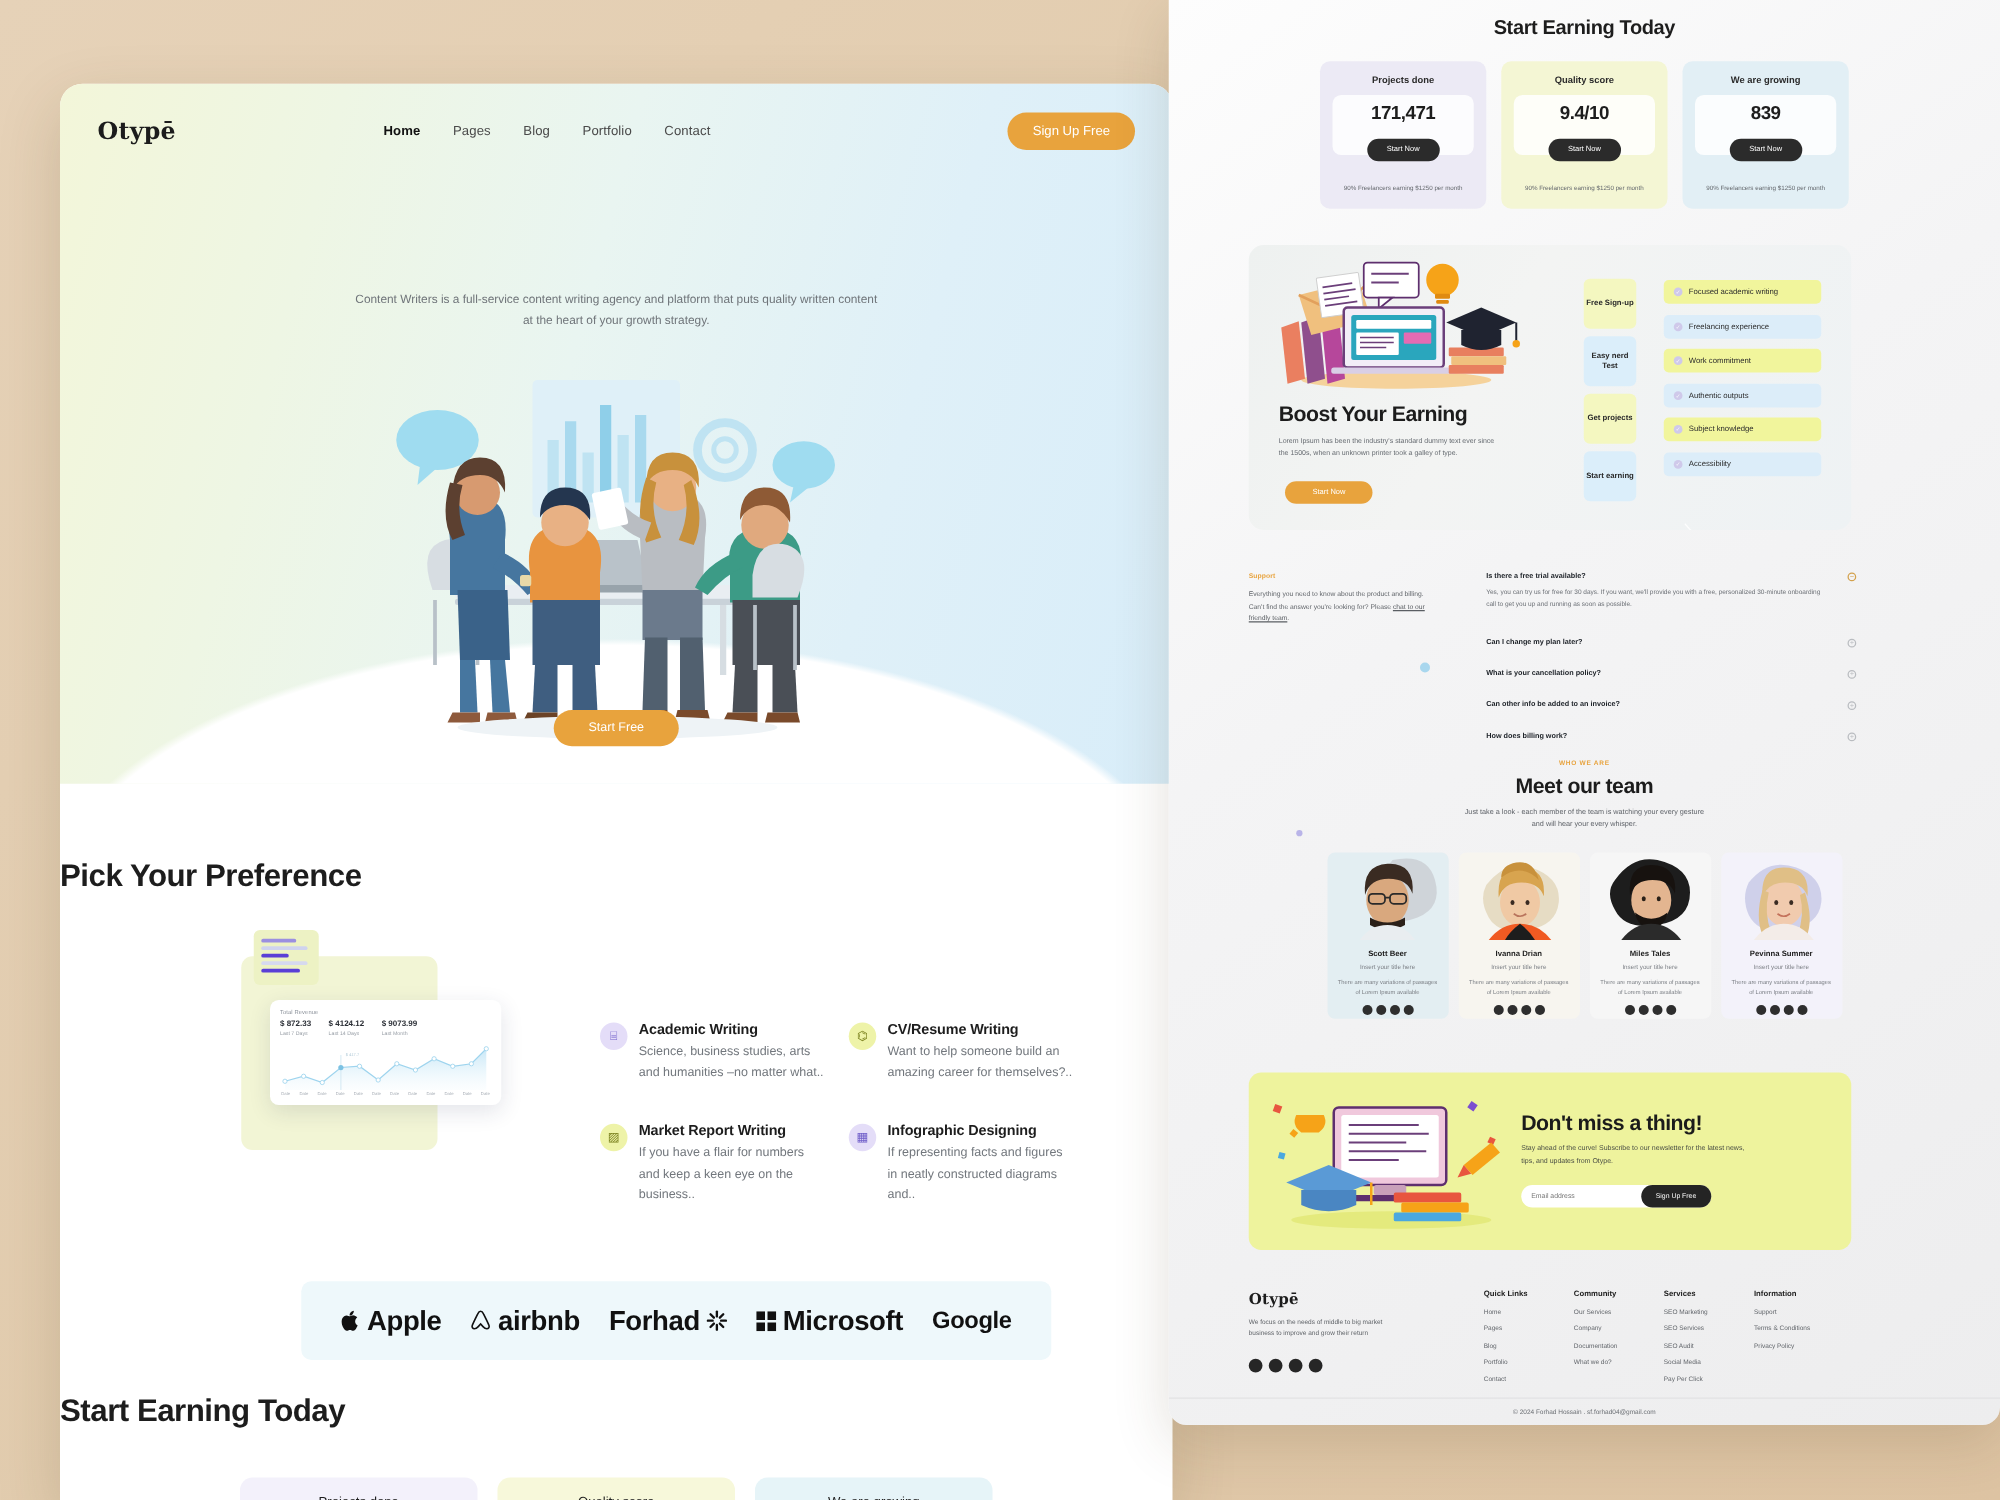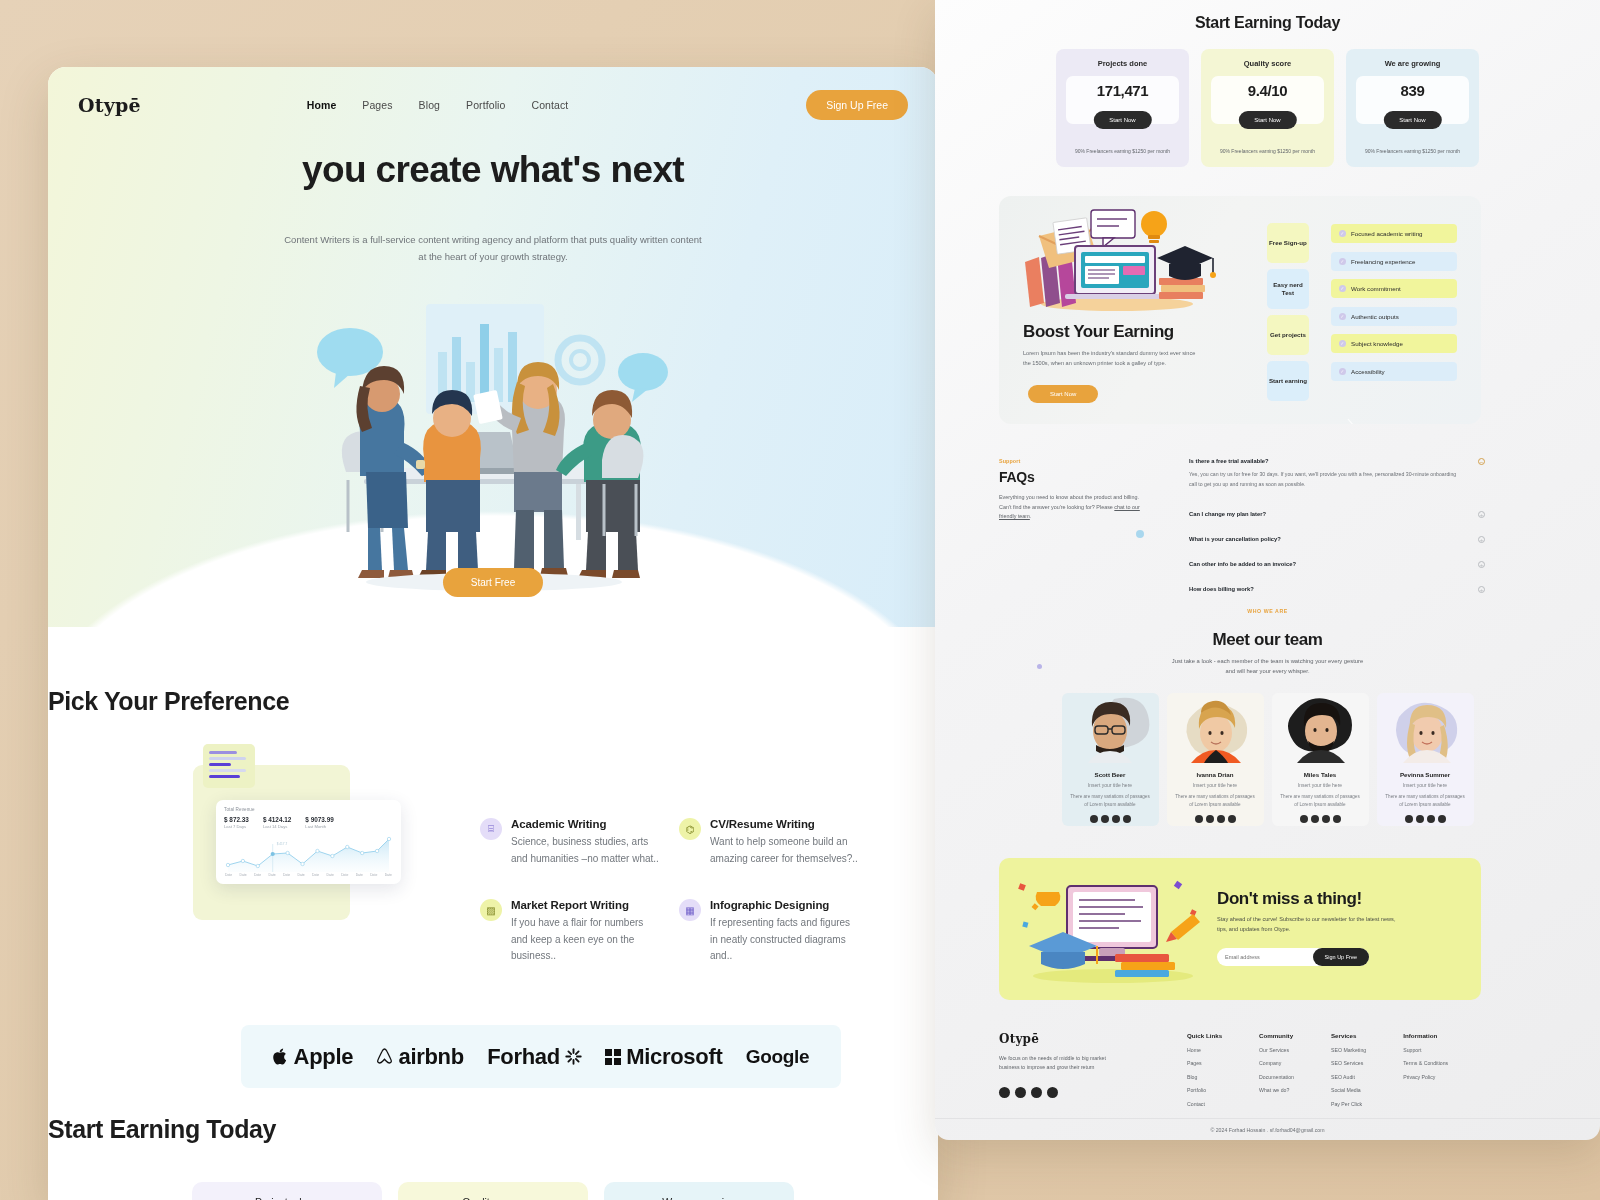--- a/index.html
+++ b/index.html
@@ -232,21 +232,21 @@
   .faq-plus {
     position: absolute; right: 0; top: 0; width: 7px; height: 7px;
     border-radius: 50%; border: .6px solid #d3a14d; color: #d3a14d;
     font-size: 6px; line-height: 6px; text-align: center;
   }
   .faq-plus.grey { border-color: #b9bcc0; color: #b9bcc0; }
 
   
   .team { position: absolute; left: 0; top: 608px; width: 665px; text-align: center; }
   .team-tag { font-size: 5.2px; color: #e8a33d; font-weight: 700; letter-spacing: .6px; }
-  .team h3 { font-size: 17px; font-weight: 700; color: #1c1c1c; margin-top: 16px; letter-spacing: -.4px; text-align: center; }
+  .team h3 { font-size: 17px; font-weight: 700; color: #1c1c1c; margin-top: 5px; letter-spacing: -.4px; text-align: center; }
   .team-sub { font-size: 5.8px; color: #60646a; line-height: 1.75; margin-top: 6px; }
   .team-dot {
     position: absolute; left: 102px; top: 56px; width: 5px; height: 5px;
     border-radius: 50%; background: #b9b4e8;
   }
   .team-cards { display: flex; gap: 8px; justify-content: center; margin-top: 17px; }
   .tc { width: 97px; height: 133px; border-radius: 6px; overflow: hidden; position: relative; }
   .tc-photo { height: 70px; position: relative; overflow: hidden; }
   .tc-name { font-size: 6.2px; font-weight: 700; color: #1d1d1d; margin-top: 8px; }
   .tc-role { font-size: 5px; color: #7b7f85; margin-top: 4px; }
@@ -320,21 +320,20 @@
         <a class="active">Home</a>
         <a>Pages</a>
         <a>Blog</a>
         <a>Portfolio</a>
         <a>Contact</a>
       </nav>
       <button class="nav-cta">Sign Up Free</button>
     </div>
 
     <div class="hero-title">
-      <div>you create what's next</div>
     </div>
     <div class="hero-sub">
       <span>Content Writers is a full-service content writing agency and platform that puts quality written content</span>
       <span>at the heart of your growth strategy.</span>
     </div>
 
     <svg class="illus" viewBox="0 0 400 330">
 
       <rect x="128" y="22" width="118" height="110" rx="4" fill="#dff0f8"></rect>
       <rect x="140" y="70" width="9" height="50" fill="#bfe3f2"></rect>
@@ -701,21 +700,20 @@
       </div>
       <div class="feat" style="background:#dcedf9">
         <span class="check">✓</span>
         <span>Accessibility</span>
       </div>
     </div>
   </div>
 
   <div class="faq">
     <div class="faq-tag">Support</div>
-    <h3>FAQs</h3>
     <div class="faq-desc">
       <span>Everything you need to know about the product and billing. Can't find the answer you're looking for? Please </span><u>chat to our friendly team</u><span>.</span>
     </div>
     <div class="faq-dot"></div>
 
     <div class="faq-list">
       <div class="faq-item" style="margin-bottom:22px">
         <div class="faq-q">Is there a free trial available?</div>
         <div class="faq-a">Yes, you can try us for free for 30 days. If you want, we'll provide you with a free, personalized 30-minute onboarding call to get you up and running as soon as possible.</div>
         <div class="faq-plus">−</div>

